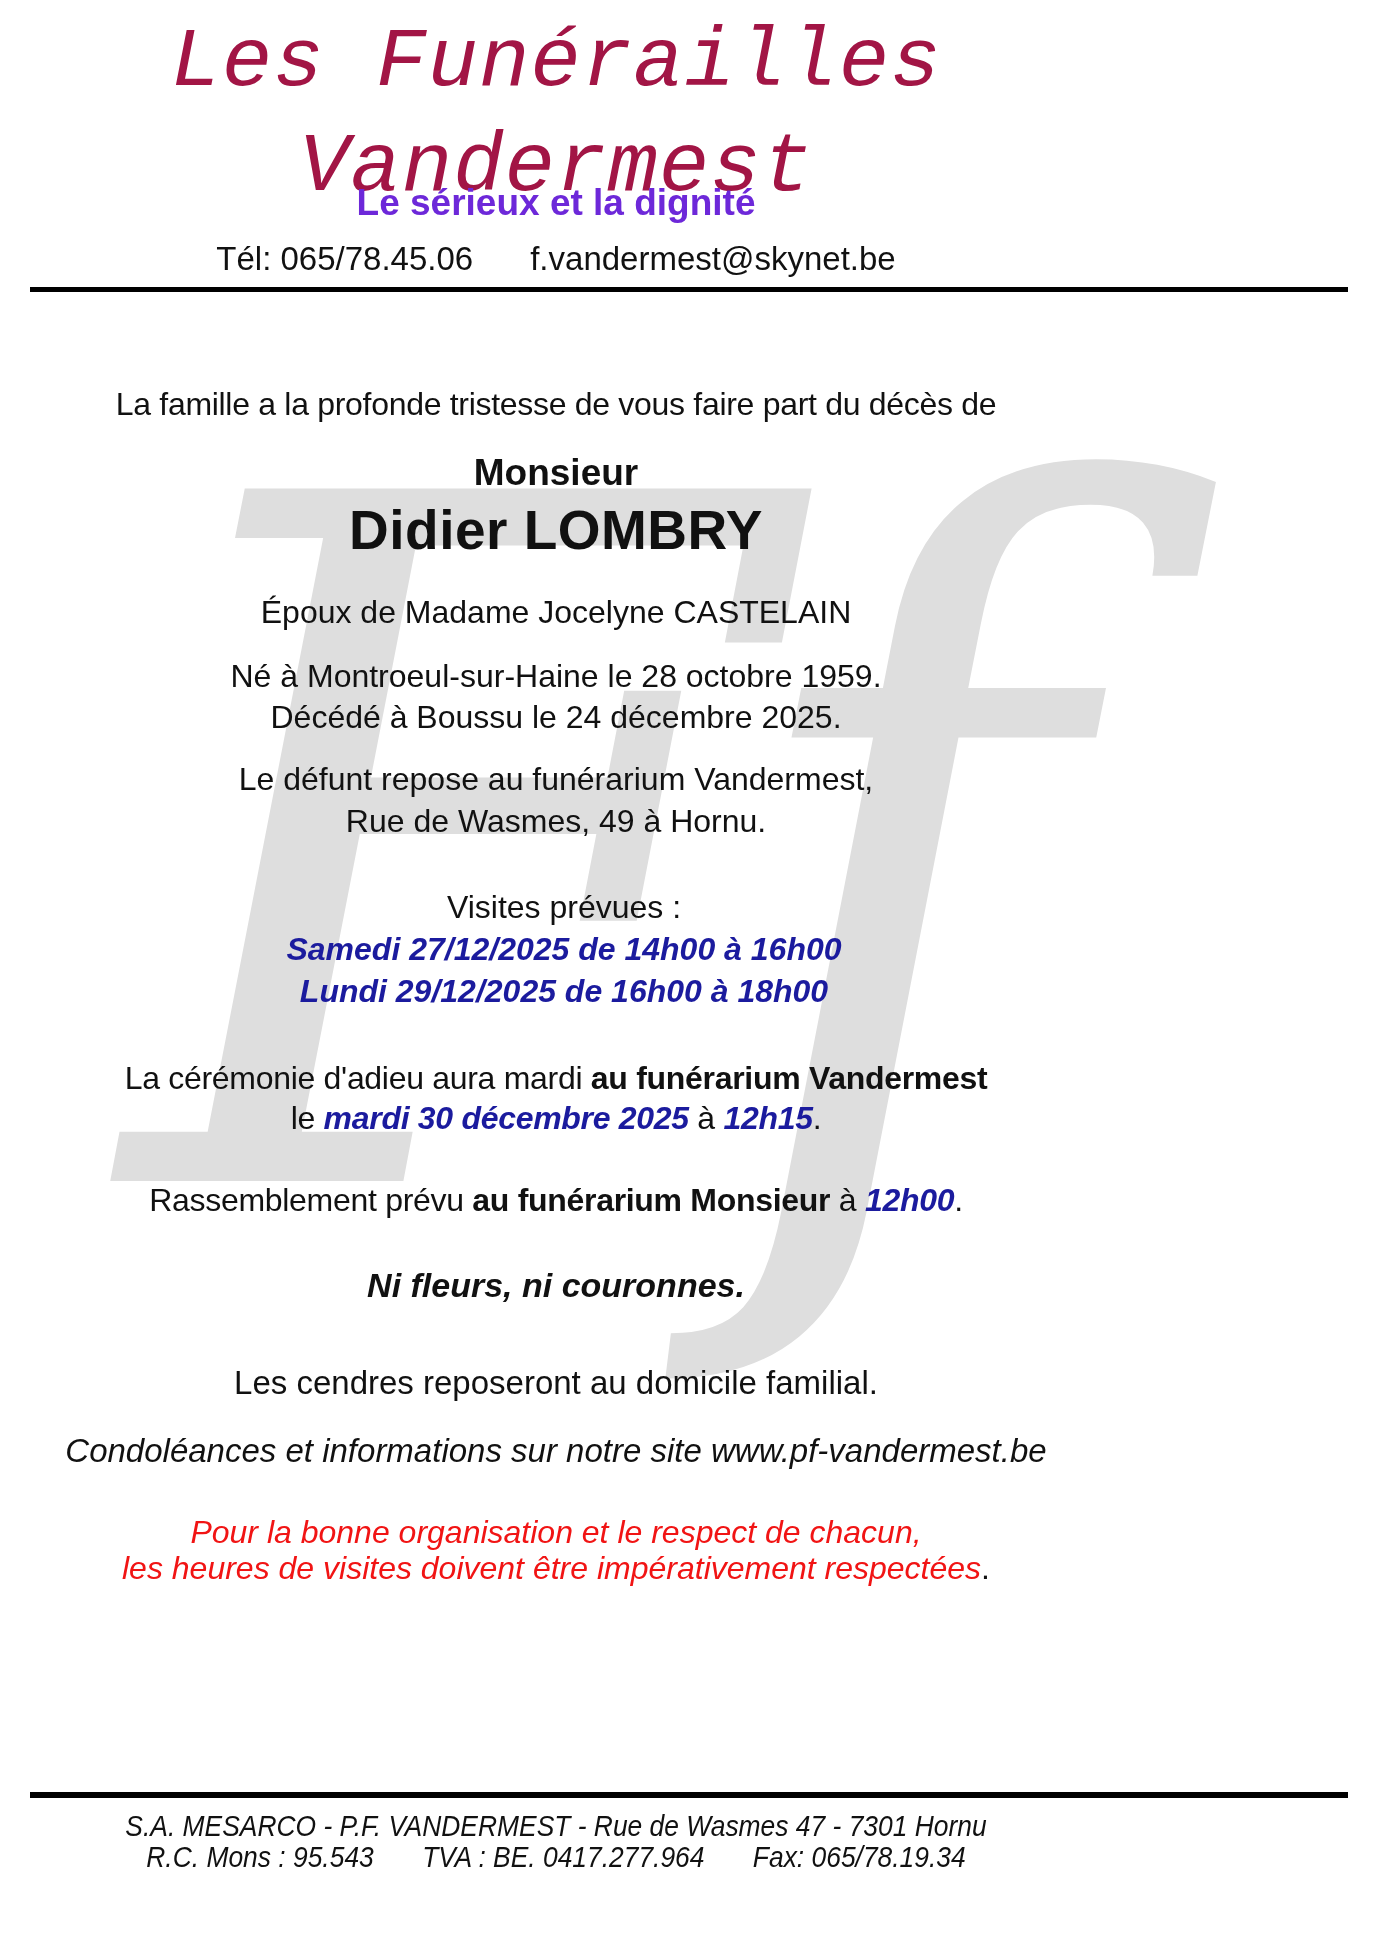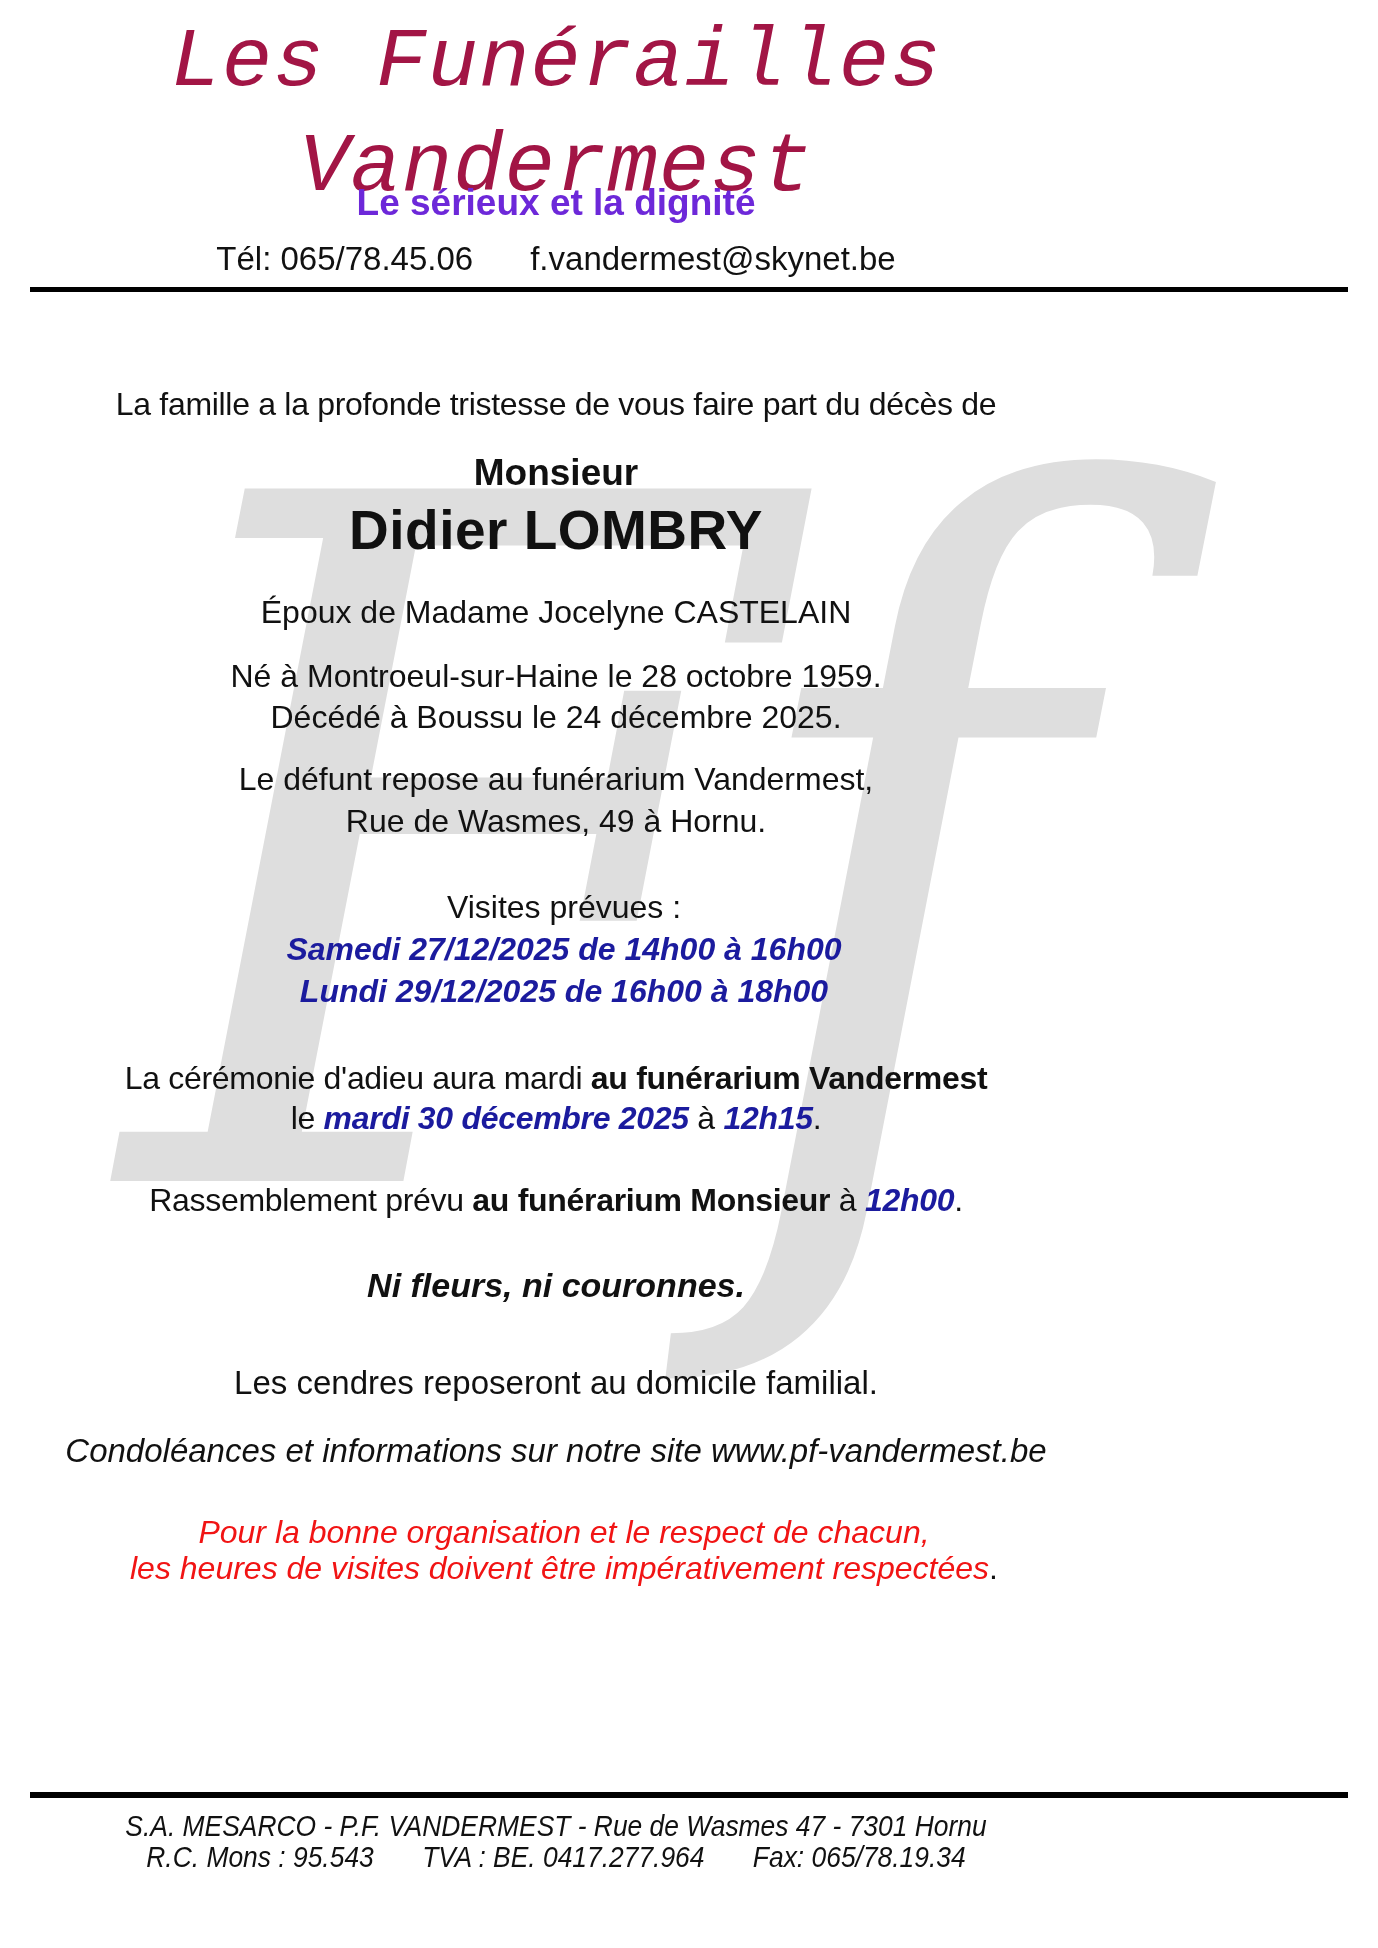--- a/index.html
+++ b/index.html
@@ -44,21 +44,21 @@
   .b-name{top:498px;font-size:55px;font-weight:bold;letter-spacing:0.5px;}
   .b-epoux{top:594px;font-size:32px;}
   .b-borndied{top:656px;font-size:32px;line-height:41px;}
   .b-repose{top:758px;font-size:32px;line-height:42px;}
   .b-visites{top:886px;font-size:32px;line-height:42px;margin-left:8px;}
   .b-ceremony{top:1058px;font-size:32px;line-height:40px;letter-spacing:-0.3px;}
   .b-gather{top:1182px;font-size:32px;letter-spacing:-0.3px;}
   .b-noflowers{top:1266px;font-size:34px;font-weight:bold;font-style:italic;}
   .b-ashes{top:1364px;font-size:33px;}
   .b-condol{top:1432px;font-size:33px;font-style:italic;}
-  .b-notice{top:1514px;font-size:32px;font-style:italic;color:#f11414;line-height:36px;margin-left:8px;}
+  .b-notice{top:1514px;font-size:32px;font-style:italic;color:#f11414;line-height:36px;}
   .b-footer{top:1810px;font-size:30px;font-style:italic;line-height:31px;
     transform:scaleX(0.88);transform-origin:50% 0;}
   .footer-line2{display:flex;justify-content:center;gap:55px;}
 
   .bold{font-weight:bold;text-align:right;}
   .blue{color:#1b1b9e;font-weight:bold;font-style:italic;}
   .black{color:#111111;font-style:normal;}
 </style>
 </head>
 <body>

